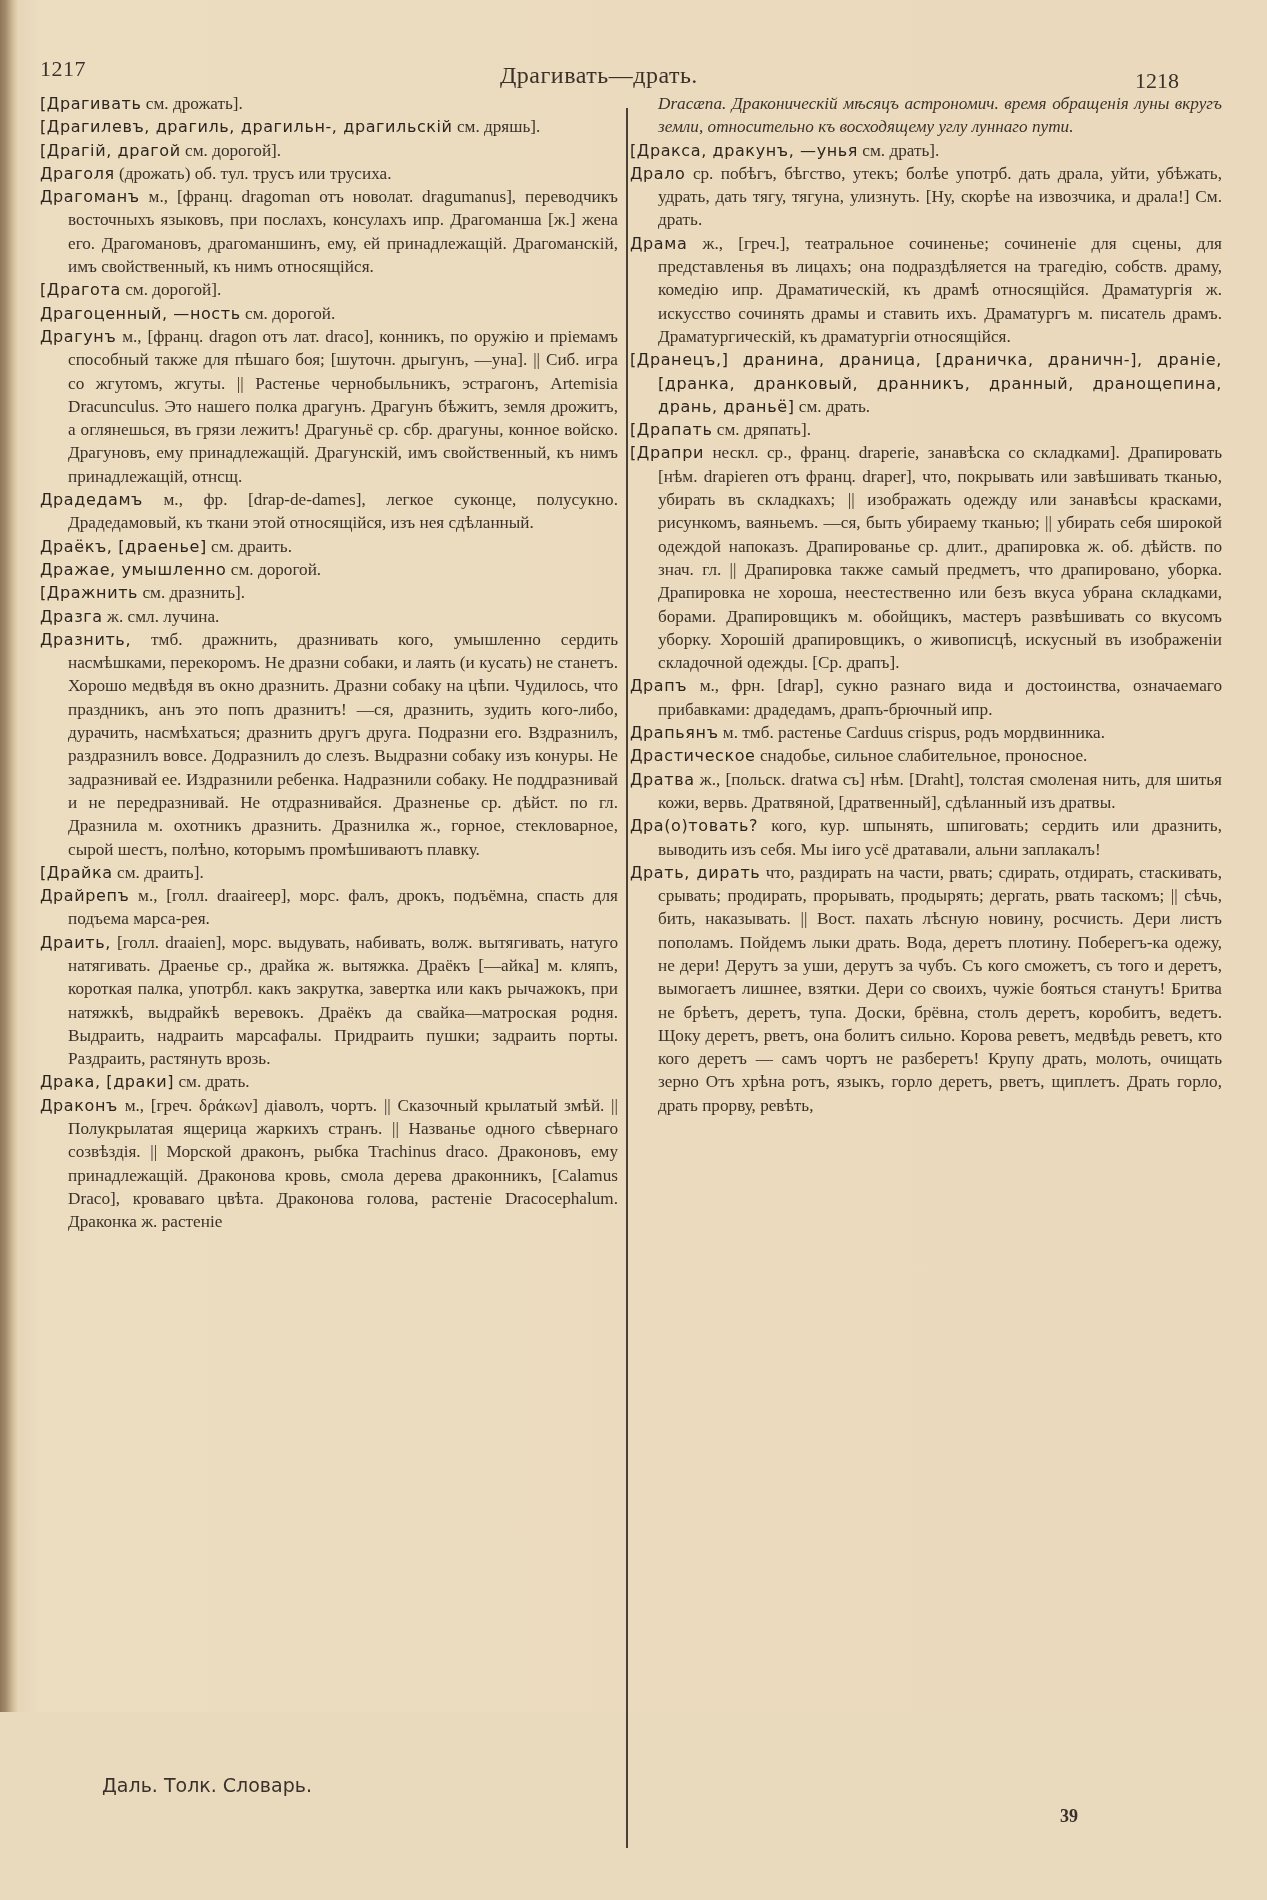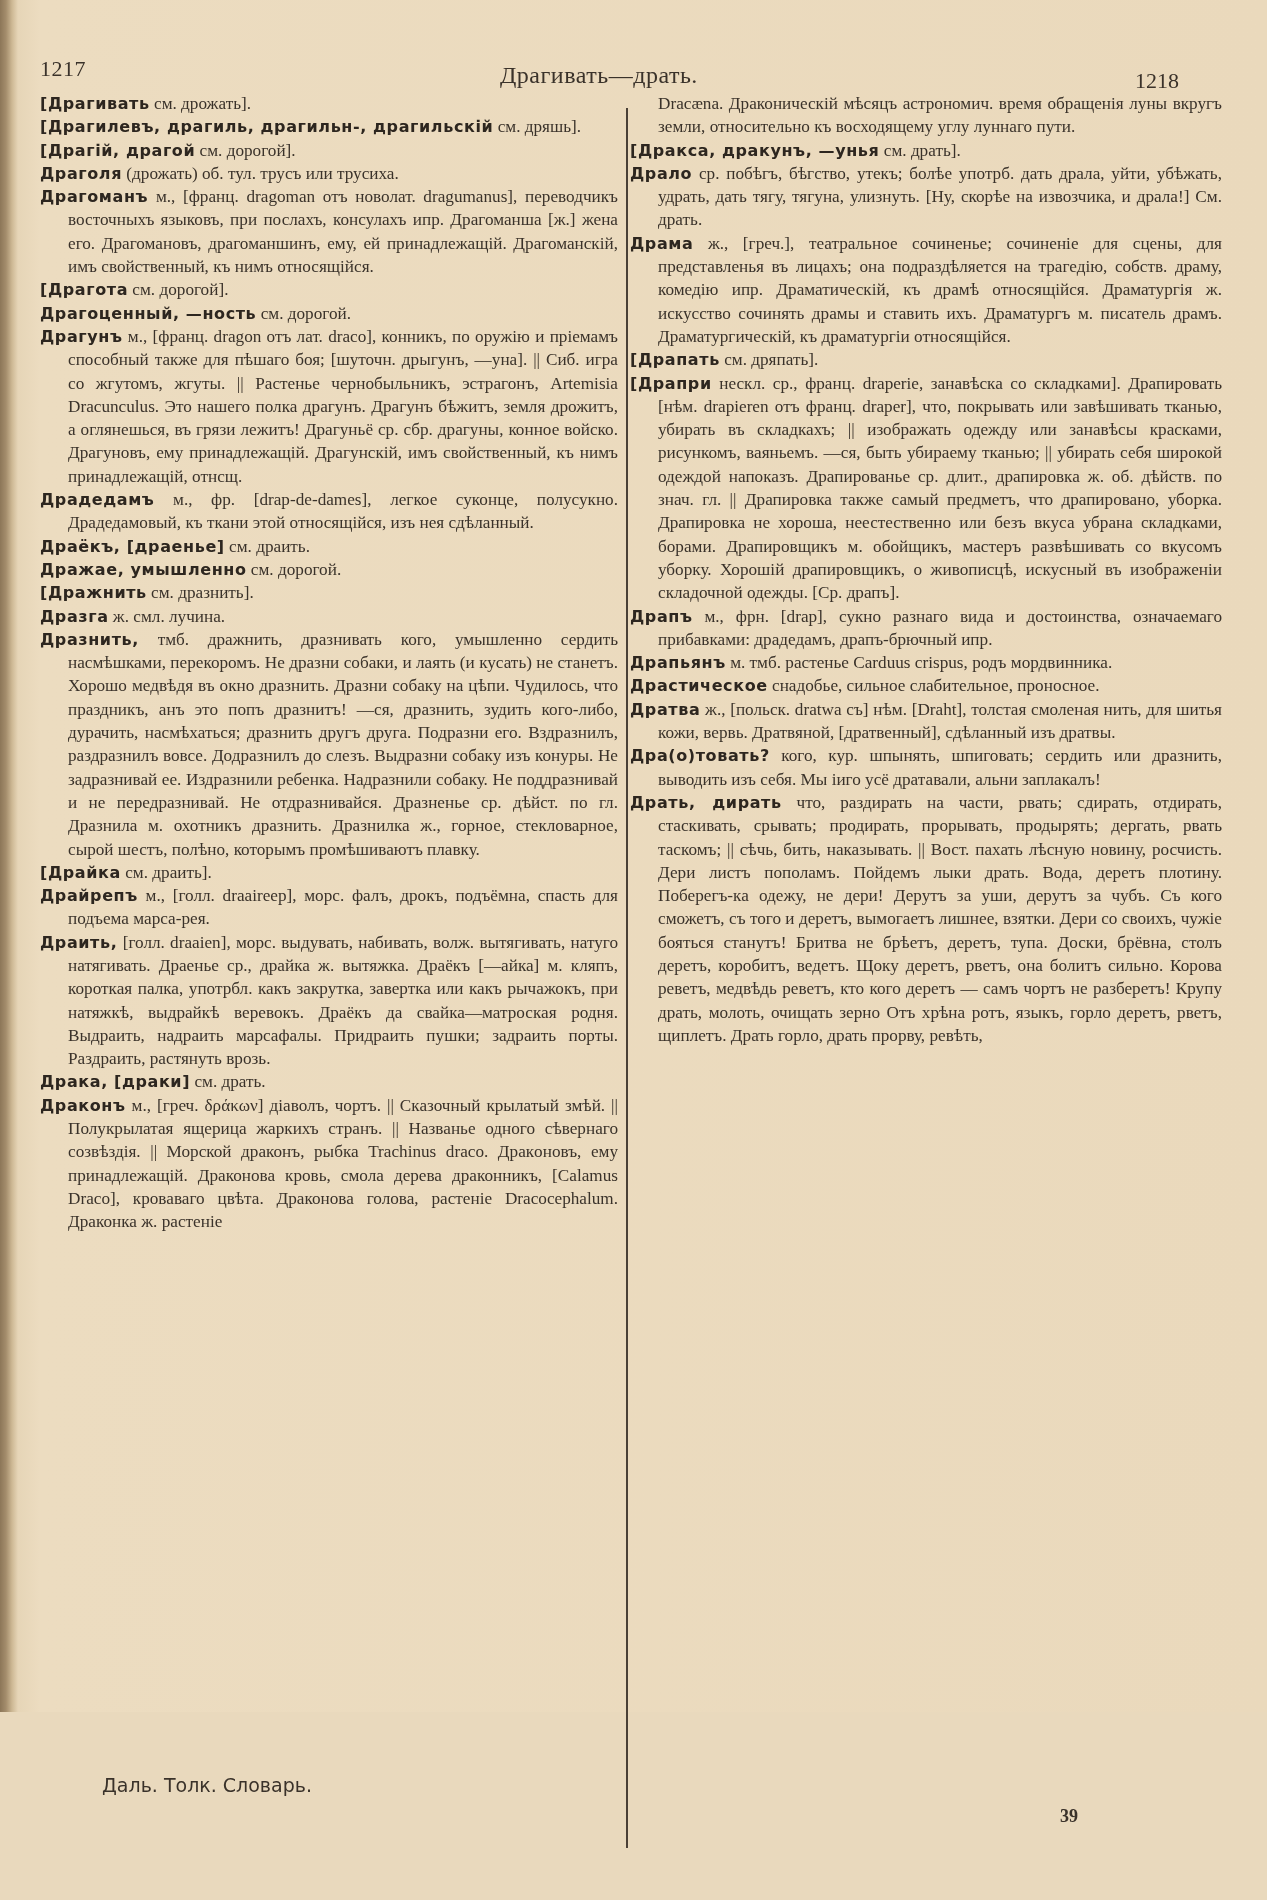--- a/index.html
+++ b/index.html
@@ -27,22 +27,22 @@
     font-size: 17.2px; line-height: 23.3px;
     text-align: justify;
   }
   .col-left { left: 40px; width: 578px; }
   .col-right { left: 630px; width: 592px; }
   .divider {
     position: absolute; left: 626px; top: 108px; width: 1.5px; height: 1740px;
     background: #4a4036;
   }
   .entry { margin: 0; padding-left: 28px; text-indent: -28px; }
-  .entry.cont { text-indent: 0; }
-  .hw { font-family: "DejaVu Sans", sans-serif; font-weight: bold; font-size: 16px; letter-spacing: 0.6px; color: #2d261f; }
+  .entry.cont { text-indent: 0; font-style: italic; }
+  .hw { font-family: "DejaVu Sans", sans-serif; font-weight: normal; font-size: 16px; letter-spacing: 0.6px; color: #2d261f; }
   .it { }
   .footer-note {
     position: absolute; left: 102px; top: 1774px; font-size: 19px; font-family: "DejaVu Sans", sans-serif;
   }
   .sig { position: absolute; left: 1060px; top: 1806px; font-size: 18px; font-weight: bold; }
 </style>
 </head>
 <body>
 
 <div class="page">
@@ -74,20 +74,21 @@
       <p class="entry"><span class="hw">Драйрепъ</span><span> м., [голл. draaireep], морс. фалъ, дрокъ, подъёмна, спасть для подъема марса-рея.</span></p>
       <p class="entry"><span class="hw">Драить,</span><span> [голл. draaien], морс. выдувать, набивать, волж. вытягивать, натуго натягивать. Драенье ср., драйка ж. вытяжка. Драёкъ [—айка] м. кляпъ, короткая палка, употрбл. какъ закрутка, завертка или какъ рычажокъ, при натяжкѣ, выдрайкѣ веревокъ. Драёкъ да свайка—матроская родня. Выдраить, надраить марсафалы. Придраить пушки; задраить порты. Раздраить, растянуть врозь.</span></p>
       <p class="entry"><span class="hw">Драка, [драки]</span><span> см. </span><span class="it">драть</span><span>.</span></p>
       <p class="entry"><span class="hw">Драконъ</span><span> м., [греч. δράκων] діаволъ, чортъ. || Сказочный крылатый змѣй. || Полукрылатая ящерица жаркихъ странъ. || Названье одного сѣвернаго созвѣздія. || Морской драконъ, рыбка Trachinus draco. Дракoновъ, ему принадлежащій. Драконова кровь, смола дерева драконникъ, [Calamus Draco], кроваваго цвѣта. Драконова голова, растеніе Dracocephalum. Драконка ж. растеніе</span></p>
     </div>
   <div class="col col-right" id="col-right">
       <p class="entry cont"><span>Dracæna. Драконическій мѣсяцъ астрономич. время обращенія луны вкругъ земли, относительно къ восходящему углу луннаго пути.</span></p>
       <p class="entry"><span class="hw">[Дракса, дракунъ, —унья</span><span> см. </span><span class="it">драть</span><span>].</span></p>
       <p class="entry"><span class="hw">Драло</span><span> ср. побѣгъ, бѣгство, утекъ; болѣе употрб. дать драла, уйти, убѣжать, удрать, дать тягу, тягуна, улизнуть. [Ну, скорѣе на извозчика, и драла!] См. </span><span class="it">драть</span><span>.</span></p>
       <p class="entry"><span class="hw">Драма</span><span> ж., [греч.], театральное сочиненье; сочиненіе для сцены, для представленья въ лицахъ; она подраздѣляется на трагедію, собств. драму, комедію ипр. Драматическій, къ драмѣ относящійся. Драматургія ж. искусство сочинять драмы и ставить ихъ. Драматургъ м. писатель драмъ. Драматургическій, къ драматургіи относящійся.</span></p>
+      <p class="entry"><span class="hw">[Дранецъ,] дранина, драница, [драничка, драничн-], драніе, [дранка, дранковый, дранникъ, дранный, дранощепина, дрань, драньё]</span><span> см. </span><span class="it">драть</span><span>.</span></p>
       <p class="entry"><span class="hw">[Драпать</span><span> см. </span><span class="it">дряпать</span><span>].</span></p>
       <p class="entry"><span class="hw">[Драпри</span><span> нескл. ср., франц. draperie, занавѣска со складками]. Драпировать [нѣм. drapieren отъ франц. draper], что, покрывать или завѣшивать тканью, убирать въ складкахъ; || изображать одежду или занавѣсы красками, рисункомъ, ваяньемъ. —ся, быть убираему тканью; || убирать себя широкой одеждой напоказъ. Драпированье ср. длит., драпировка ж. об. дѣйств. по знач. гл. || Драпировка также самый предметъ, что драпировано, уборка. Драпировка не хороша, неестественно или безъ вкуса убрана складками, борами. Драпировщикъ м. обойщикъ, мастеръ развѣшивать со вкусомъ уборку. Хорошій драпировщикъ, о живописцѣ, искусный въ изображеніи складочной одежды. [Ср. </span><span class="it">драпъ</span><span>].</span></p>
       <p class="entry"><span class="hw">Драпъ</span><span> м., фрн. [drap], сукно разнаго вида и достоинства, означаемаго прибавками: драдедамъ, драпъ-брючный ипр.</span></p>
       <p class="entry"><span class="hw">Драпьянъ</span><span> м. тмб. растенье Carduus crispus, родъ мордвинника.</span></p>
       <p class="entry"><span class="hw">Драстическое</span><span> снадобье, сильное слабительное, проносное.</span></p>
       <p class="entry"><span class="hw">Дратва</span><span> ж., [польск. dratwa съ] нѣм. [Draht], толстая смоленая нить, для шитья кожи, вервь. Дратвяной, [дратвенный], сдѣланный изъ дратвы.</span></p>
       <p class="entry"><span class="hw">Дра(о)товать?</span><span> кого, кур. шпынять, шпиговать; сердить или дразнить, выводить изъ себя. Мы іиго усё дратавали, альни заплакалъ!</span></p>
       <p class="entry"><span class="hw">Драть, дирать</span><span> что, раздирать на части, рвать; сдирать, отдирать, стаскивать, срывать; продирать, прорывать, продырять; дергать, рвать таскомъ; || сѣчь, бить, наказывать. || Вост. пахать лѣсную новину, росчисть. Дери листъ пополамъ. Пойдемъ лыки драть. Вода, деретъ плотину. Поберегъ-ка одежу, не дери! Дерутъ за уши, дерутъ за чубъ. Съ кого сможетъ, съ того и деретъ, вымогаетъ лишнее, взятки. Дери со своихъ, чужіе бояться станутъ! Бритва не брѣетъ, деретъ, тупа. Доски, брёвна, столъ деретъ, коробитъ, ведетъ. Щоку деретъ, рветъ, она болитъ сильно. Корова реветъ, медвѣдь реветъ, кто кого деретъ — самъ чортъ не разберетъ! Крупу драть, молоть, очищать зерно Отъ хрѣна ротъ, языкъ, горло деретъ, рветъ, щиплетъ. Драть горло, драть прорву, ревѣть,</span></p>
     </div>
 

